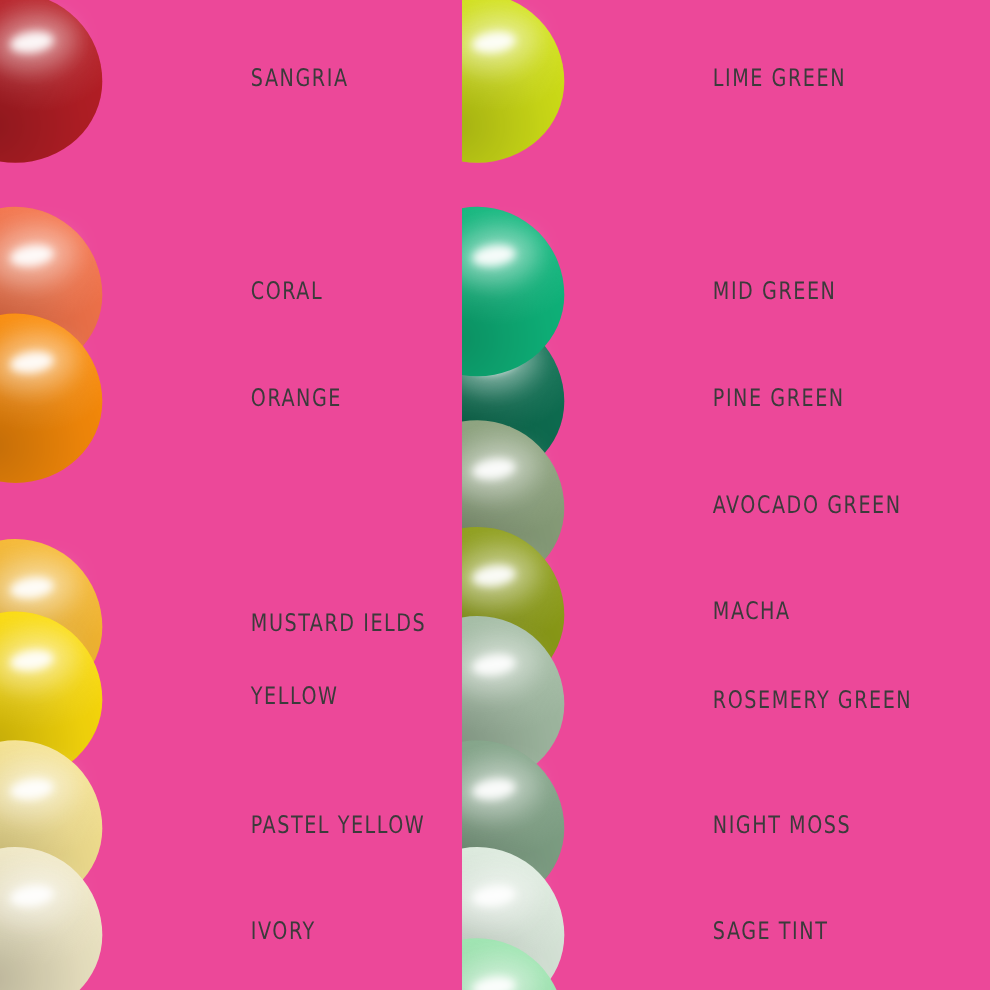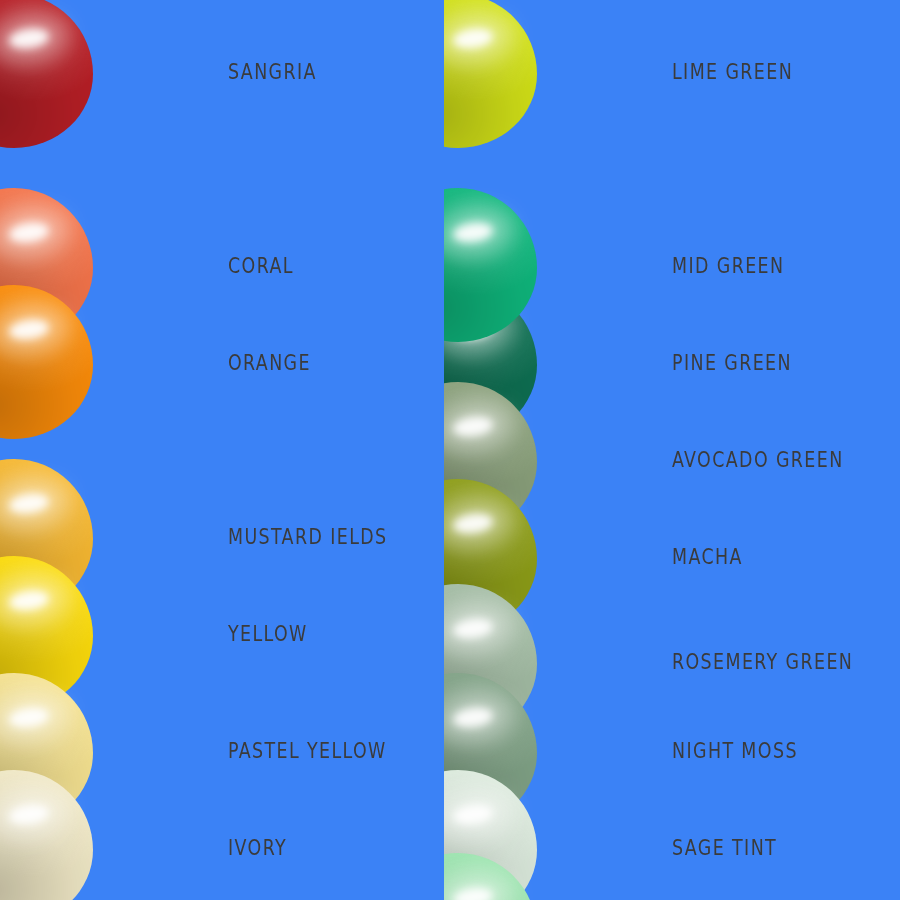--- a/index.html
+++ b/index.html
@@ -14,31 +14,31 @@
     overflow: hidden;
     font-family: "DejaVu Sans Condensed", "Liberation Sans Narrow", "Liberation Sans", sans-serif;
     position: relative;
   }
 
   .chart {
     position: absolute;
     inset: 0;
     width: 900px;
     height: 900px;
-    background: #3b82f6;
+    background: #ec4899;
   }
 
   .column {
     position: absolute;
     top: 0;
     height: 900px;
     width: 420px;
   }
   .column.left  { left: 0px; }
-  .column.right { left: 420px; margin-left: 24px; }
+  .column.right { left: 420px; }
 
   
   .swatch {
     position: absolute;
     left: 0;
     width: 420px;
     height: 170px;
   }
 
   .balloon-clip {
@@ -138,21 +138,21 @@
       <div class="swatch" style="top: 277px;">
         <div class="balloon-clip">
           <div class="balloon" style="background: rgb(250, 140, 10);">
             <div class="shade"></div>
             <div class="gloss-soft"></div>
             <div class="gloss"></div>
           </div>
         </div>
         <div class="label">ORANGE</div>
       </div>
-      <div class="swatch" style="top: 451px;">
+      <div class="swatch" style="top: 482px;">
         <div class="balloon-clip">
           <div class="balloon" style="background: rgb(246, 184, 50);">
             <div class="shade"></div>
             <div class="gloss-soft"></div>
             <div class="gloss"></div>
           </div>
         </div>
         <div class="label">MUSTARD  IELDS</div>
       </div>
       <div class="swatch" style="top: 548px;">
@@ -230,21 +230,21 @@
       <div class="swatch" style="top: 471px;">
         <div class="balloon-clip">
           <div class="balloon" style="background: rgb(141, 157, 24);">
             <div class="shade"></div>
             <div class="gloss-soft"></div>
             <div class="gloss"></div>
           </div>
         </div>
         <div class="label">MACHA</div>
       </div>
-      <div class="swatch" style="top: 576px;">
+      <div class="swatch" style="top: 552px;">
         <div class="balloon-clip">
           <div class="balloon" style="background: rgb(163, 188, 164);">
             <div class="shade"></div>
             <div class="gloss-soft"></div>
             <div class="gloss"></div>
           </div>
         </div>
         <div class="label">ROSEMERY GREEN</div>
       </div>
       <div class="swatch" style="top: 665px;">

